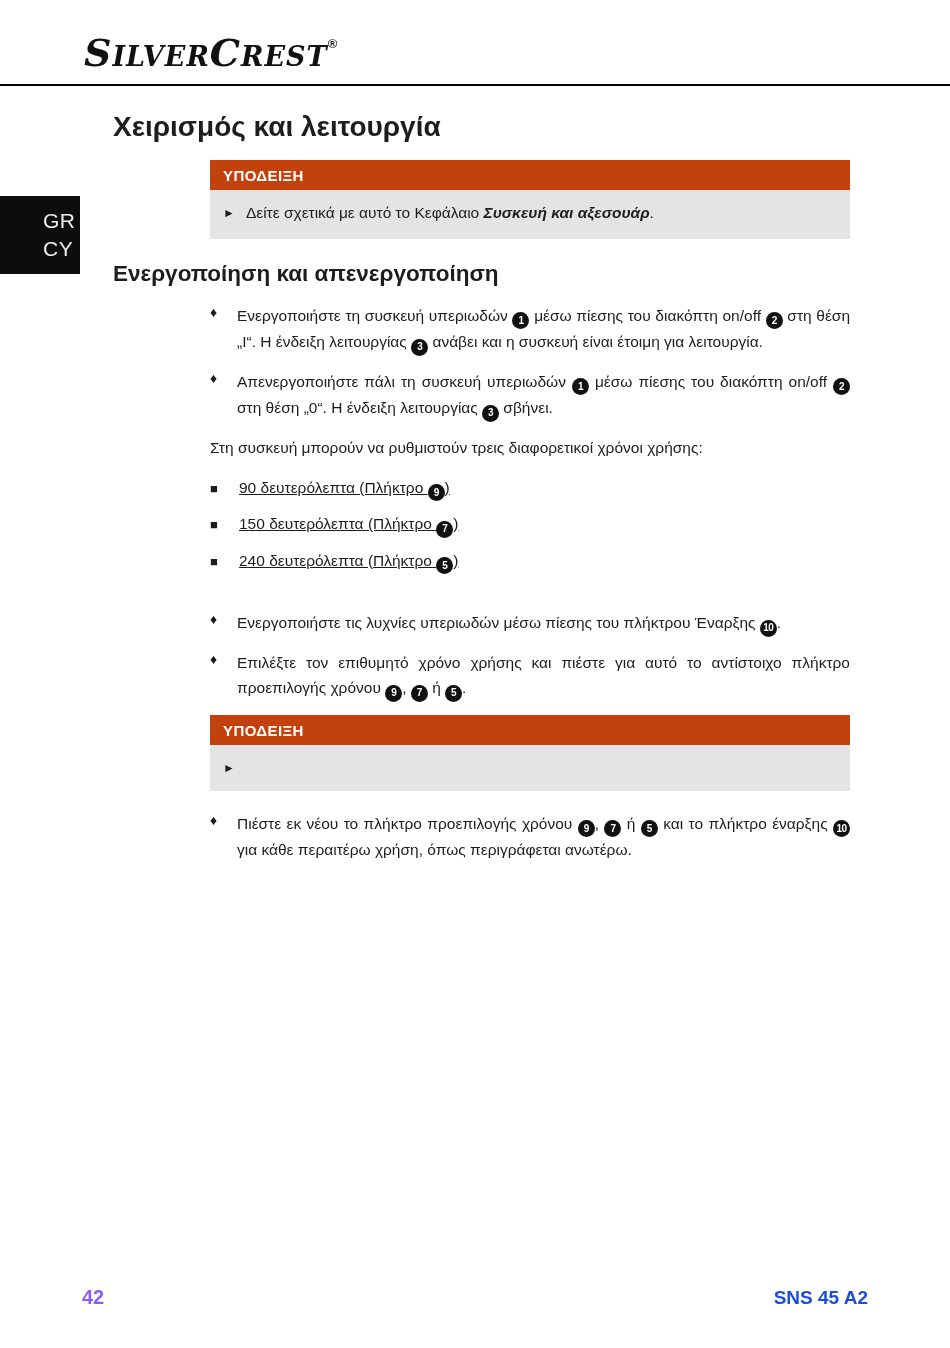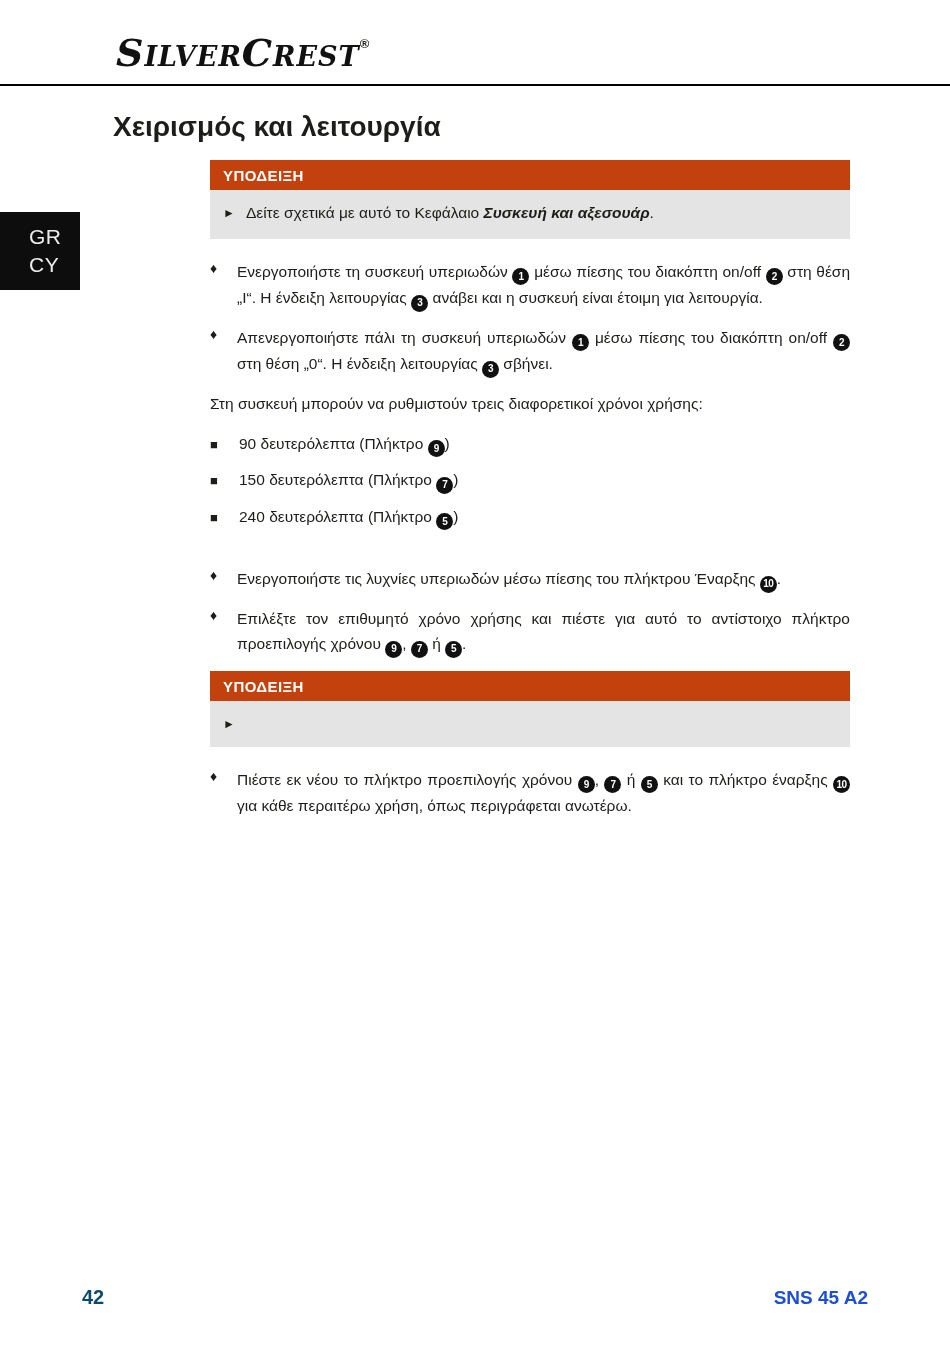--- a/index.html
+++ b/index.html
@@ -6,40 +6,40 @@
   .page {
     position:relative;
     width:950px; height:1348px;
     margin:0 auto;
     background:#ffffff;
     font-family:"Liberation Sans", "DejaVu Sans", sans-serif;
     color:#1d1d1b;
     overflow:hidden;
   }
   
-  .header { padding:30px 0 0 84px; height:50px;margin-left:32px; }
+  .header { padding:30px 0 0 84px; height:50px; }
   .logo-text {
     font-family:"DejaVu Serif", serif;
     font-style:italic;
     font-weight:700;
     font-variant:small-caps;
     font-size:38px;
     letter-spacing:1px;
     color:#111;
   }
   .logo-reg { font-size:13px; font-style:normal; vertical-align:18px; font-weight:700; }
   .rule { height:2px; background:#000; margin-top:4px; }
 
   
   .lang-tab {
-    position:absolute; left:0; top:212px;
+    position:absolute; left:0; top:196px;
     width:80px; height:78px;
     background:#0d0d0d; color:#ededed;
     box-sizing:border-box;
-    padding:11px 0 0 29px;
+    padding:11px 0 0 43px;
     font-size:21px; line-height:28px;
     letter-spacing:0.5px;
   }
 
   
   .content { padding:25px 100px 0 113px; }
   .title { font-size:28px; font-weight:700; margin:0 0 17px 0; }
   .section { font-size:22.5px; font-weight:700; margin:22px 0 16px 0; }
   .indent { margin-left:97px; }
 
@@ -60,41 +60,41 @@
   }
   .note-arrow { font-size:12px; padding-top:3px; flex:0 0 auto; }
 
   
   .bullet { display:flex; margin:0 0 13px 0; }
   .bullet .marker { flex:0 0 27px; font-size:14px; padding-top:1px; }
   .bullet .text { flex:1; font-size:15.5px; line-height:1.66; text-align:justify; }
 
   .sq { display:flex; margin:0 0 11px 0; align-items:baseline; }
   .sq .marker { flex:0 0 29px; font-size:13px; }
-  .sq .text { font-size:15.5px; line-height:1.55; }
+  .sq .text { font-size:15.5px; line-height:1.55;text-decoration:underline; }
 
   .gap-lg { margin-top:36px; }
 
   
   .badge {
     display:inline-flex; justify-content:center; align-items:center;
     width:17px; height:17px; border-radius:50%;
     background:#111; color:#fff;
     font-size:10px; font-weight:700; line-height:1;
     letter-spacing:-0.6px;
     vertical-align:-3px;
   }
   .bi { font-weight:700; font-style:italic; }
 
   
   .footer {
     position:absolute; left:82px; right:82px; top:1286px;
     display:flex; justify-content:space-between; align-items:baseline;
   }
-  .page-num { font-size:20px; font-weight:700; color:#0c4a6e; }
+  .page-num { font-size:20px; font-weight:700; color:#8b5cf6; }
   .model { font-size:19px; font-weight:700; color:#1d4ed8; }
 </style>
 </head>
 <body>
 
 <div class="page">
 
   <div class="header">
     <span class="logo"><span class="logo-text">SilverCrest</span><span class="logo-reg">®</span></span>
   </div>
@@ -113,20 +113,21 @@
 
       <div class="note">
         <div class="note-head">ΥΠΟΔΕΙΞΗ</div>
         <div class="note-body">
           <span class="note-arrow">►</span>
           <span class="text">Δείτε σχετικά με αυτό το Κεφάλαιο <span class="bi">Συσκευή και αξεσουάρ</span>.</span>
         </div>
       </div>
     </div>
 
+    <h2 class="section">Ενεργοποίηση και απενεργοποίηση</h2>
 
     <div class="indent">
       <div class="bullet">
         <span class="marker">♦</span>
         <span class="text">Ενεργοποιήστε τη συσκευή υπεριωδών <span class="badge">1</span> μέσω πίεσης του διακόπτη on/off <span class="badge">2</span> στη θέση „I“. Η ένδειξη λειτουργίας <span class="badge">3</span> ανάβει και η συσκευή είναι έτοιμη για λειτουργία.</span>
       </div>
       <div class="bullet">
         <span class="marker">♦</span>
         <span class="text">Απενεργοποιήστε πάλι τη συσκευή υπεριωδών <span class="badge">1</span> μέσω πίεσης του διακόπτη on/off <span class="badge">2</span> στη θέση „0“. Η ένδειξη λειτουργίας <span class="badge">3</span> σβήνει.</span>
       </div>

